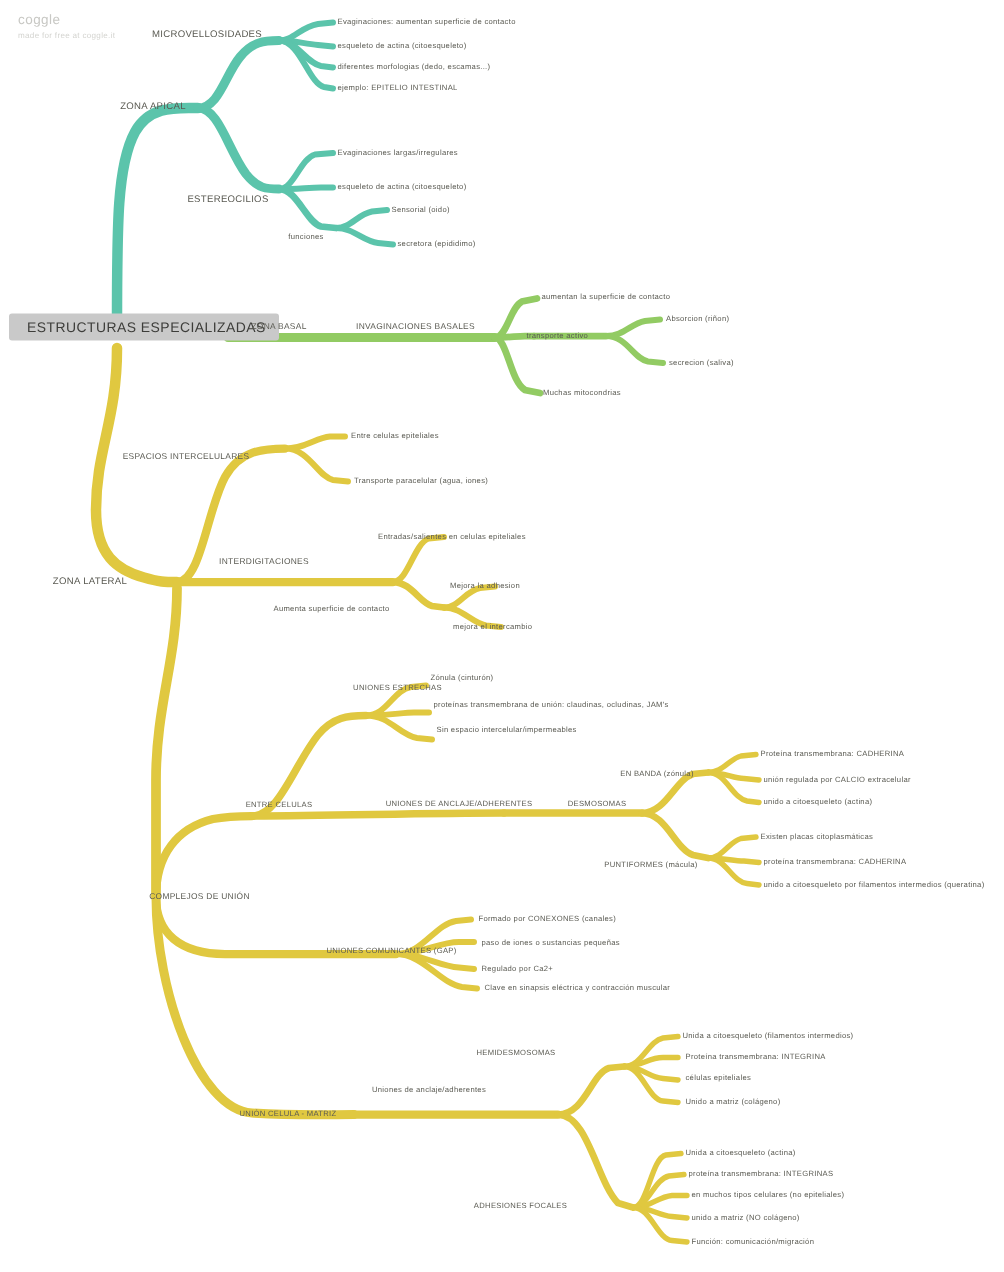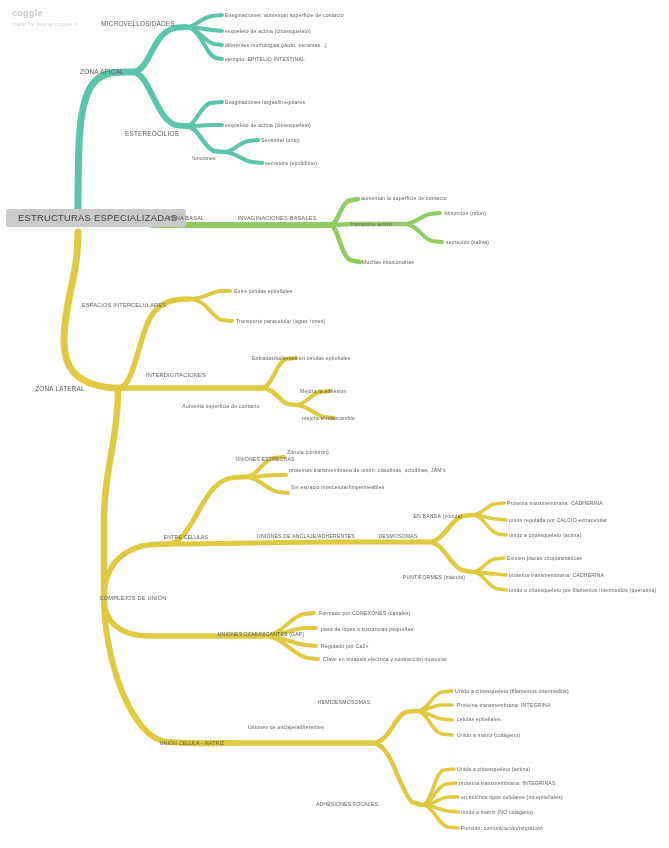--- a/index.html
+++ b/index.html
@@ -10,21 +10,21 @@
   .lbl{position:absolute;white-space:nowrap;color:#5a5a52;
        transform:translateY(-50%);letter-spacing:.2px;}
   .lbl.center{transform:translate(-50%,-50%);}
   .t7{font-size:5.1px;}
   .t8{font-size:5.6px;}
   .t9{font-size:6.4px;}
   .root-node{position:absolute;left:6px;top:218px;transform:translateY(-50%);
       background:#c9c9c9;color:#3d3d3a;font-size:9.3px;letter-spacing:.3px;
       padding:4px 9px 4px 12px;border-radius:2px;}
   .logo{position:absolute;left:12px;top:8px;}
-  .logo .brand{font-size:9px;color:#c8c8c4;letter-spacing:.3px;font-weight:bold;}
+  .logo .brand{font-size:9px;color:#c8c8c4;letter-spacing:.3px;}
   .logo .sub{font-size:5.4px;color:#d4d4d0;margin-top:3px;letter-spacing:.2px;}
 </style>
 </head>
 <body>
 
 <div id="stage">
 
   <svg class="links" viewBox="0 0 669 848">
     <g fill="none" stroke-linecap="round">
 

